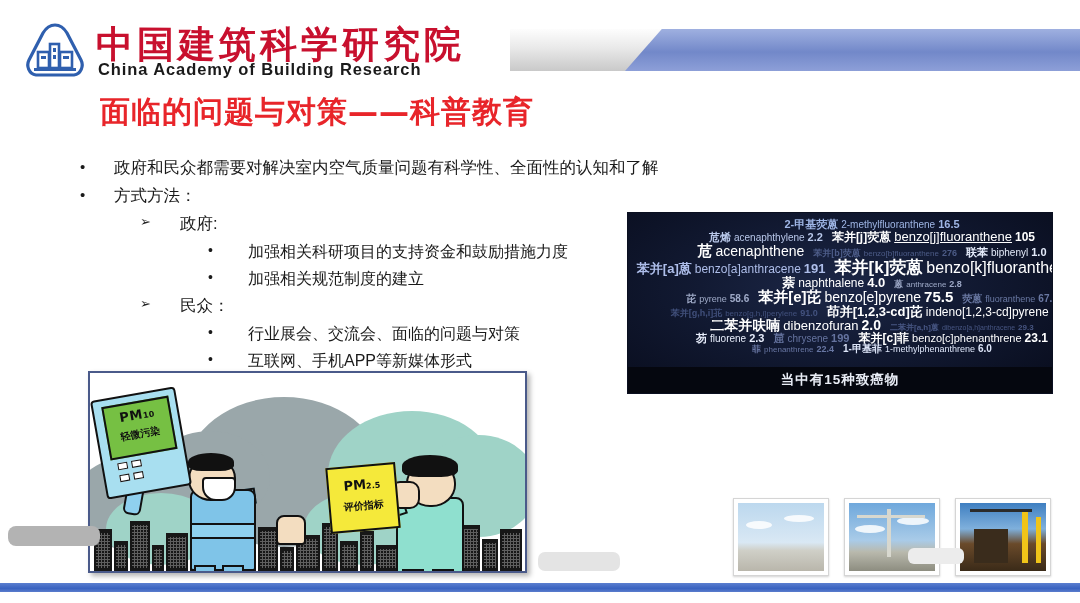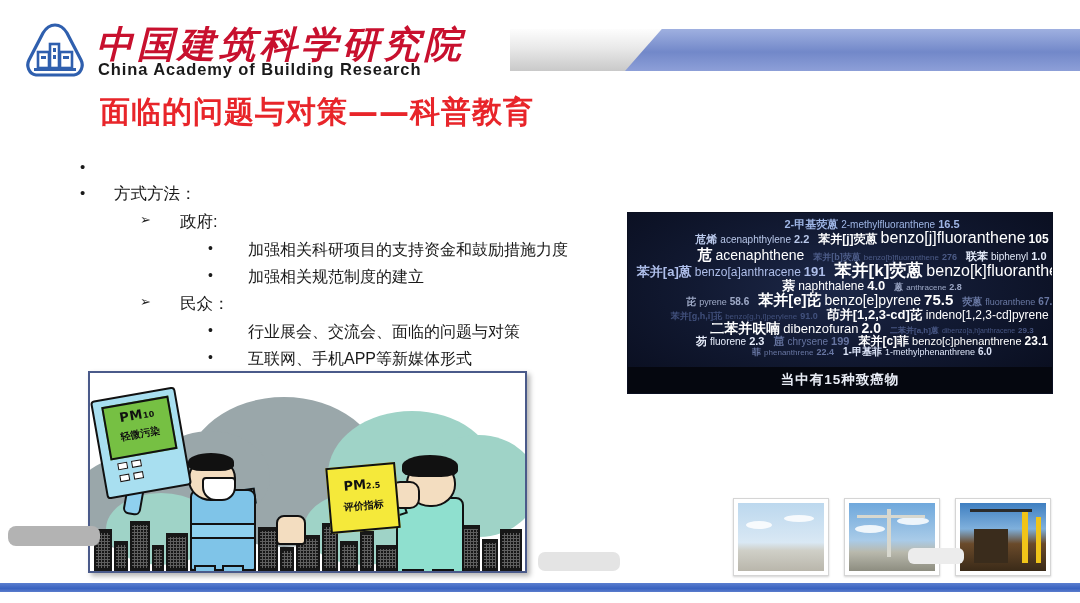--- a/index.html
+++ b/index.html
@@ -5,21 +5,21 @@
   html,body{margin:0;padding:0;background:#fff;}
   body{width:1080px;height:603px;overflow:hidden;font-family:"Liberation Sans","DejaVu Sans",sans-serif;}
 
   .slide{position:relative;width:1080px;height:603px;background:#ffffff;overflow:hidden;}
 
   
   .header{position:absolute;left:0;top:0;width:1080px;height:88px;}
   .logo-mark{position:absolute;left:24px;top:22px;width:62px;height:58px;}
   .logo-cn{position:absolute;left:96px;top:20px;font-family:"DejaVu Serif","Liberation Serif",serif;
            font-size:37px;font-weight:bold;color:#c8102e;letter-spacing:4px;white-space:nowrap;
-           font-style:italic;}
+           }
   .logo-en{position:absolute;left:98px;top:60px;font-size:16.5px;font-weight:bold;color:#1a1a1a;
            letter-spacing:0.9px;white-space:nowrap;}
   .bar-gray{position:absolute;left:510px;top:29px;width:180px;height:42px;
             background:linear-gradient(180deg,#fdfdfd 0%,#e9e9e9 45%,#c9c9c9 100%);
             clip-path:polygon(0 0,100% 0,83% 100%,0 100%);}
   .bar-blue{position:absolute;left:625px;top:29px;width:460px;height:42px;
             background:linear-gradient(180deg,#9fb0e0 0%,#7288c9 55%,#8d9fd8 100%);
             clip-path:polygon(8% 0,100% 0,100% 100%,0 100%);}
 
   
@@ -124,20 +124,21 @@
 
     <div class="bar-gray"></div>
     <div class="bar-blue"></div>
   </div>
 
   <div class="title">面临的问题与对策——科普教育</div>
 
   <div class="body-text">
     <div class="row lvl1">
       <span class="mk">•</span>
+      <span class="tx">政府和民众都需要对解决室内空气质量问题有科学性、全面性的认知和了解</span>
     </div>
     <div class="row lvl1">
       <span class="mk">•</span>
       <span class="tx">方式方法：</span>
     </div>
     <div class="row lvl2">
       <span class="mk">➢</span>
       <span class="tx">政府:</span>
     </div>
     <div class="row lvl3">
@@ -172,21 +173,21 @@
           </span>
         </div>
         <div class="wcrow">
           <span class="wcitem" style="font-size: 11px; color: rgb(185, 200, 234);">
             <span class="cn">苊烯</span>
             <span class="en" style="font-size: 10px;">acenaphthylene</span>
             <span class="vl">2.2</span>
           </span>
           <span class="wcitem" style="font-size: 12px; color: rgb(255, 255, 255);">
             <span class="cn">苯并[j]荧蒽</span>
-            <span class="en" style="font-size: 16px;">benzo[j]fluoranthene</span>
+            <span class="en" style="font-size: 13px; text-decoration: underline;">benzo[j]fluoranthene</span>
             <span class="vl">105</span>
           </span>
         </div>
         <div class="wcrow">
           <span class="wcitem" style="font-size: 15px; color: rgb(255, 255, 255);">
             <span class="cn">苊</span>
             <span class="en" style="font-size: 14px;">acenaphthene</span>
           </span>
           <span class="wcitem" style="font-size: 9px; color: rgb(92, 109, 158); opacity: 0.78;">
             <span class="cn">苯并[b]荧蒽</span>

